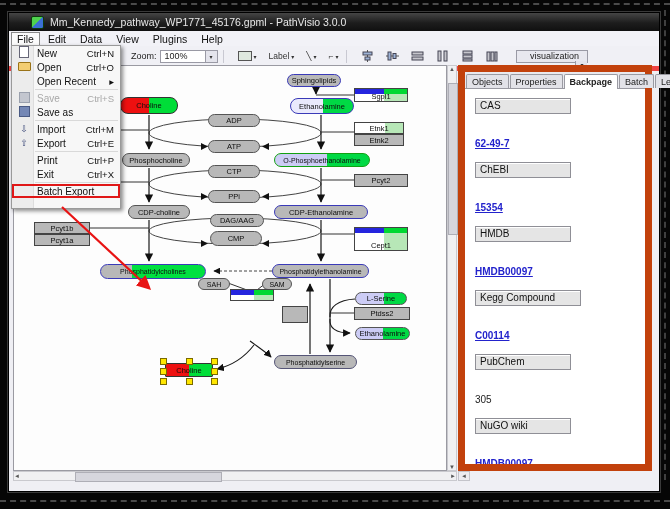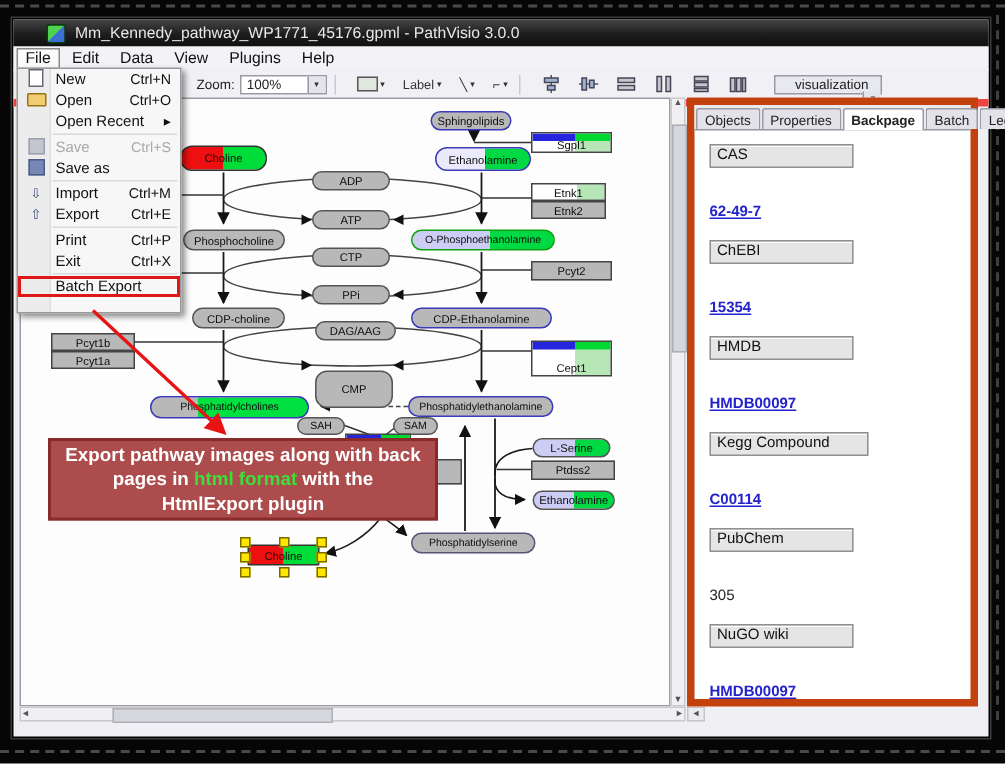--- a/index.html
+++ b/index.html
@@ -41,21 +41,21 @@
     display:flex;flex-direction:column;justify-content:space-between;align-items:center;font-size:6px;color:#555;}
   .vthumb{position:absolute;left:439px;top:70px;width:8px;height:150px;background:#d6d6dd;border:1px solid #aeaeb6;}
   .hscroll{position:absolute;left:4px;top:458px;width:444px;height:10px;background:#f0f0f2;border:1px solid #c9c9ce;box-sizing:border-box;
     display:flex;justify-content:space-between;align-items:center;font-size:6px;color:#555;}
   .hthumb{position:absolute;left:66px;top:459px;width:145px;height:8px;background:#d6d6dd;border:1px solid #aeaeb6;}
   .panel-hbtn{position:absolute;left:449px;top:458px;width:12px;height:10px;background:#ececf0;border:1px solid #c4c4ca;
     font-size:6px;display:flex;align-items:center;justify-content:center;color:#555;box-sizing:border-box;}
 
   
   .sidepanel{position:absolute;left:449px;top:52px;width:194px;height:406px;background:#fff;
-    border:5px solid #c2410c;box-sizing:border-box;}
+    border:7px solid #c2410c;box-sizing:border-box;}
   .tabs{position:absolute;left:0;top:0;right:0;height:16px;background:#e9e9ee;display:flex;align-items:flex-end;
     border-bottom:1px solid #9a9aa2;font-size:9px;color:#222;}
   .tab{padding:2px 5px 1px;border:1px solid #9a9aa2;border-bottom:none;background:#e2e2e8;margin-left:1px;
     border-radius:2px 2px 0 0;white-space:nowrap;}
   .tab.active{background:#fff;font-weight:bold;position:relative;top:1px;padding-bottom:2px;}
   .panel-body{position:absolute;left:0;top:16px;right:0;bottom:0;padding:10px 10px 0;overflow:hidden;}
   .xref-heading{color:#1a6fb5;font-weight:bold;font-size:12px;margin:4px 0 20px;}
   .xref-name{width:86px;border:1px solid #8f8f96;background:#e5e5e5;font-weight:normal;font-size:10px;
     color:#111;padding:2px 4px;box-shadow:inset 0 1px 0 #fff;margin-bottom:20px;}
   .xref-val{font-size:10px;font-weight:bold;color:#2323cc;text-decoration:underline;margin-bottom:13px;display:inline-block;}
@@ -282,21 +282,21 @@
     <div class="node" style="left:114px;top:139px;width:62px;height:14px;">CDP-choline</div>
     <div class="node bb" style="left:260px;top:139px;width:94px;height:14px;">CDP-Ethanolamine</div>
 
     <div class="node" style="left:196px;top:148px;width:54px;height:13px;">DAG/AAG</div>
 
     <div class="genebox expr" style="left:340px;top:161px;width:54px;height:24px;">
       <span class="band"></span>
       <span>Cept1</span>
     </div>
 
-    <div class="node" style="left:196px;top:181px;width:52px;height:25px;">CMP</div>
+    <div class="node" style="left:196px;top:165px;width:52px;height:15px;">CMP</div>
 
     <div class="genebox" style="left:20px;top:156px;width:56px;height:12px;align-items:center;">Pcyt1b</div>
     <div class="genebox" style="left:20px;top:168px;width:56px;height:12px;align-items:center;">Pcyt1a</div>
 
     <div class="node bb tiny" style="left:86px;top:198px;width:106px;height:15px;background:linear-gradient(to right,#b8b8b8 30%,#00e040 30%);">Phosphatidylcholines</div>
     <div class="node bb tiny" style="left:258px;top:198px;width:97px;height:14px;">Phosphatidylethanolamine</div>
 
     <div class="node tiny" style="left:184px;top:212px;width:32px;height:12px;">SAH</div>
     <div class="node tiny" style="left:248px;top:212px;width:30px;height:12px;">SAM</div>
 
@@ -314,25 +314,20 @@
     <div class="node rect" style="left:151px;top:297px;width:48px;height:14px;background:linear-gradient(to right,#ee1010 50%,#00dd38 50%);border-color:#333;">Choline</div>
     <div class="hnd" style="left:146px;top:292px;"></div>
     <div class="hnd" style="left:172px;top:292px;"></div>
     <div class="hnd" style="left:197px;top:292px;"></div>
     <div class="hnd" style="left:146px;top:302px;"></div>
     <div class="hnd" style="left:197px;top:302px;"></div>
     <div class="hnd" style="left:146px;top:312px;"></div>
     <div class="hnd" style="left:172px;top:312px;"></div>
     <div class="hnd" style="left:197px;top:312px;"></div>
 
-    <div class="callout">
-      <div>
-        <span>Export pathway images along with back pages in </span><span class="hl">html format</span><span> with the HtmlExport plugin</span>
-      </div>
-    </div>
   </div>
 
   <div class="vscroll">
     <span>▲</span>
     <span>▼</span>
   </div>
   <div class="vthumb"></div>
   <div class="hscroll">
     <span>◄</span>
     <span>►</span>

